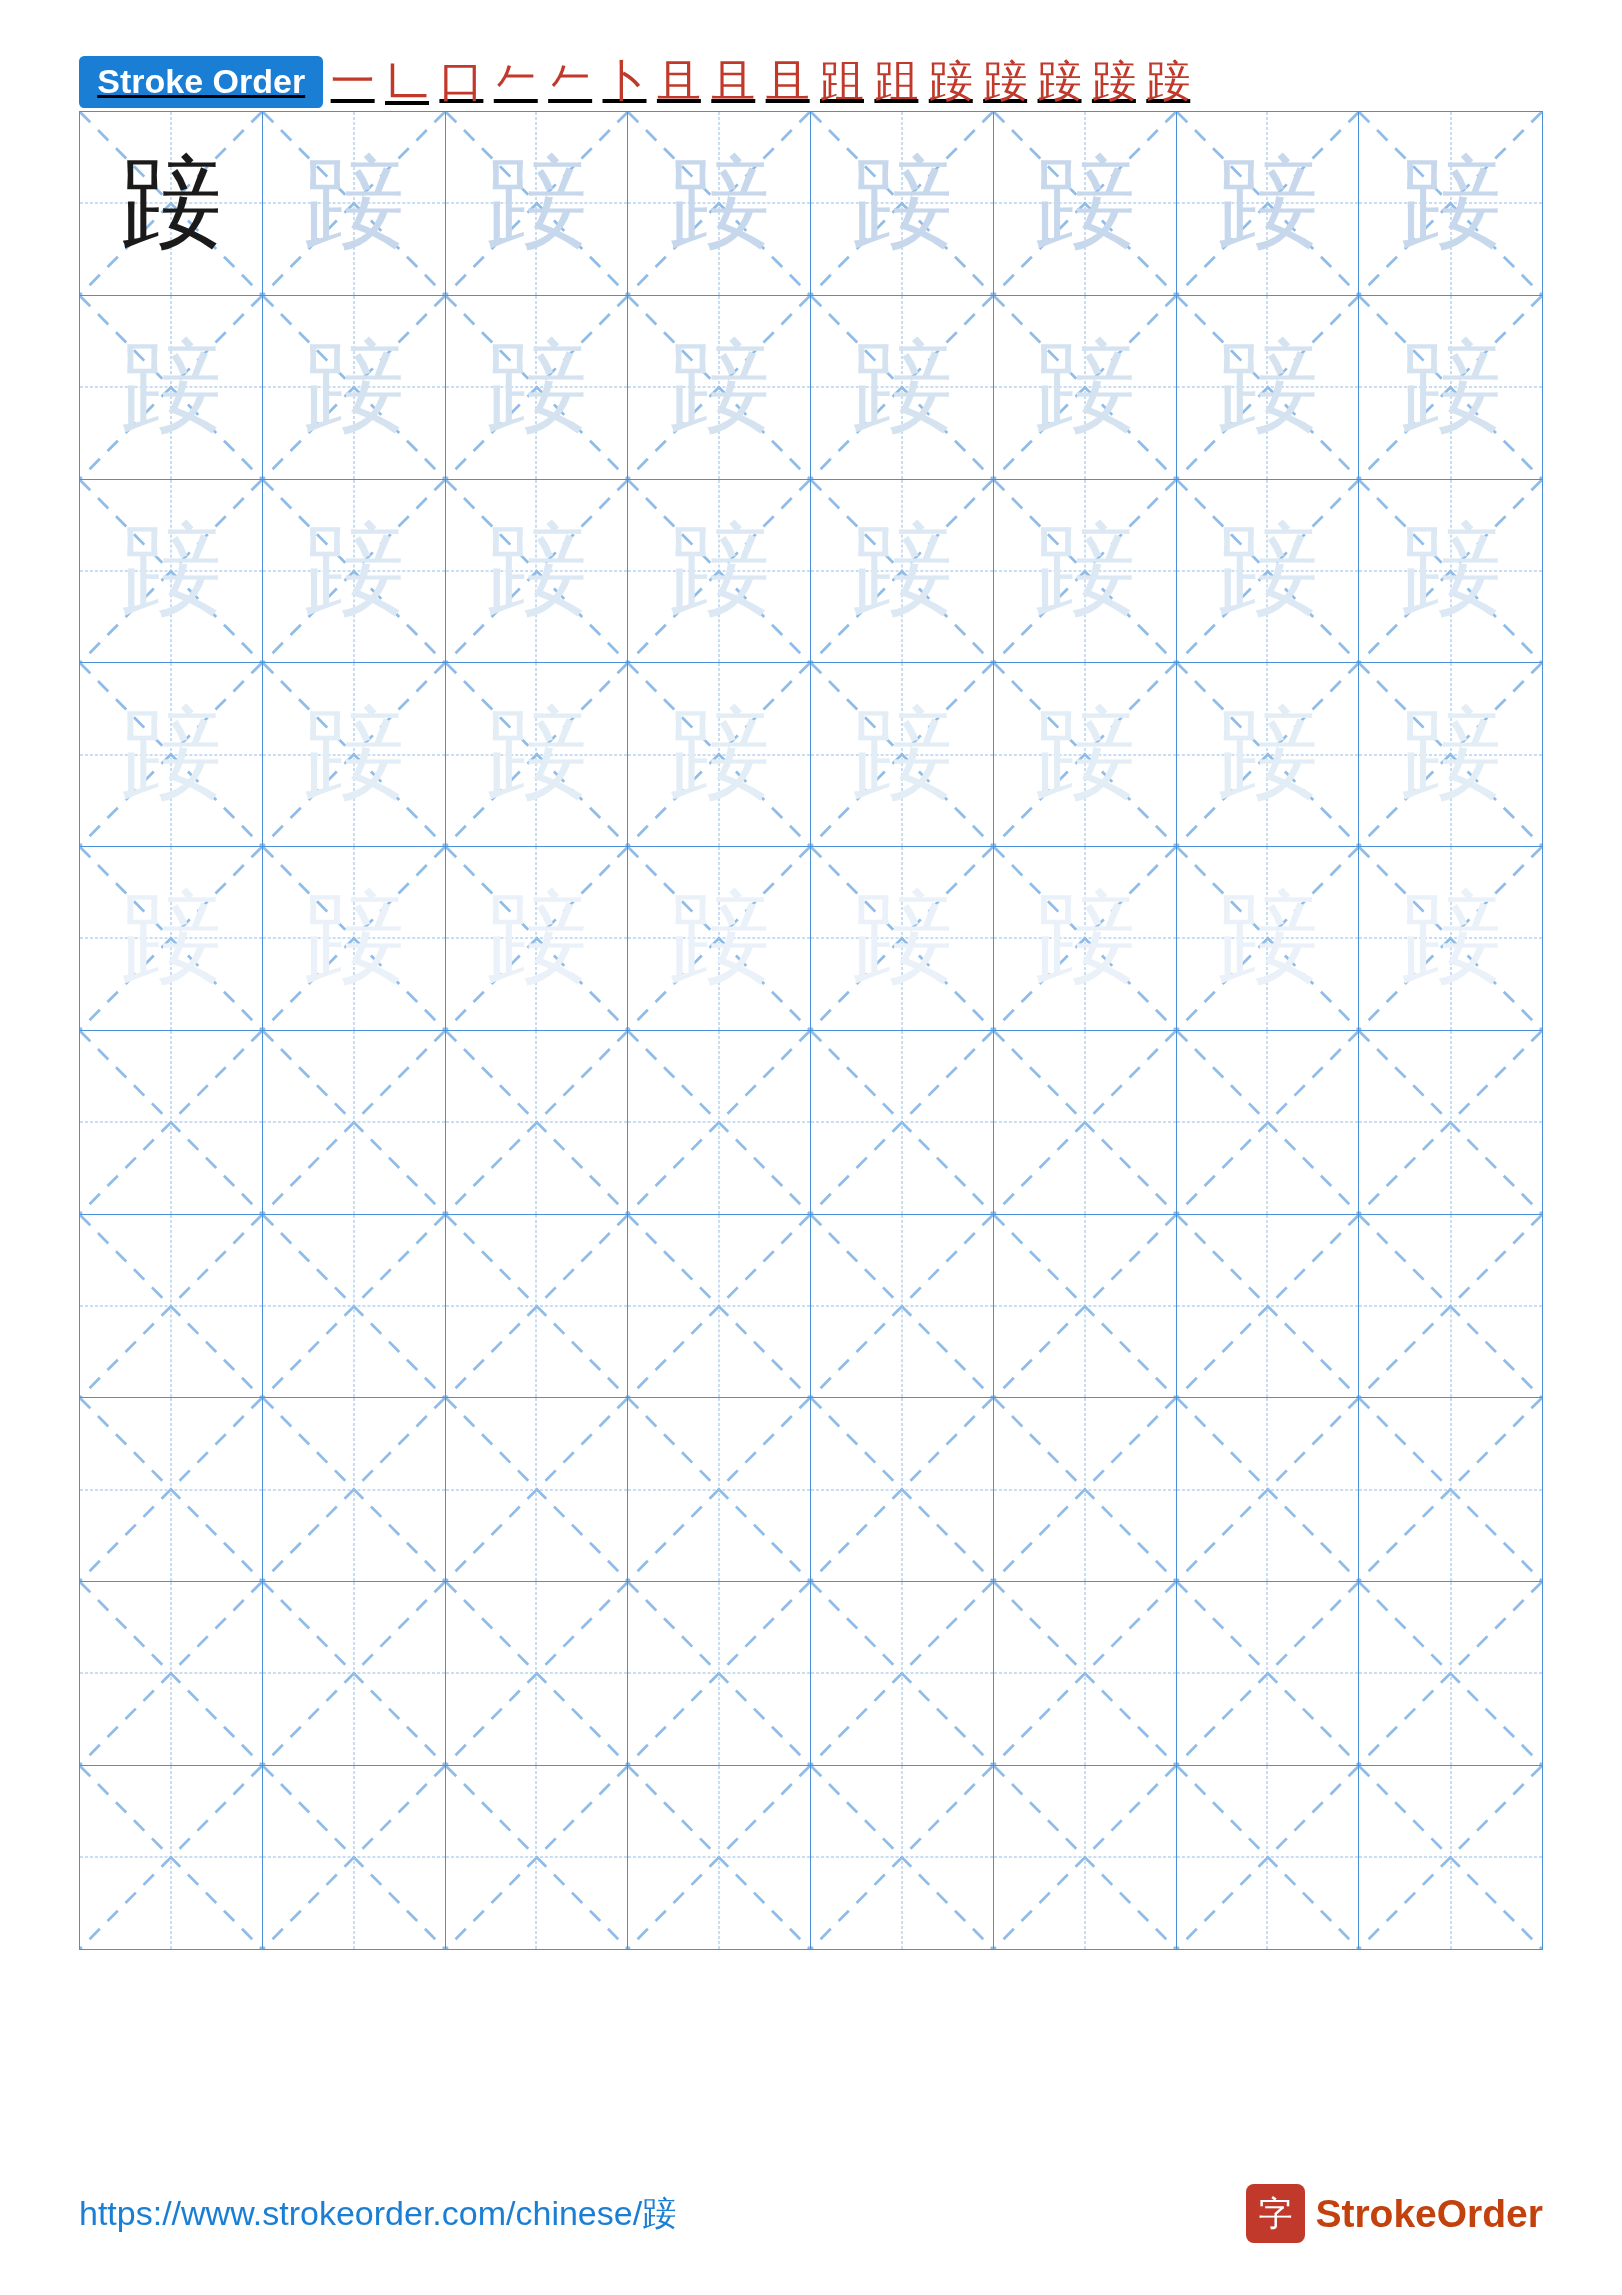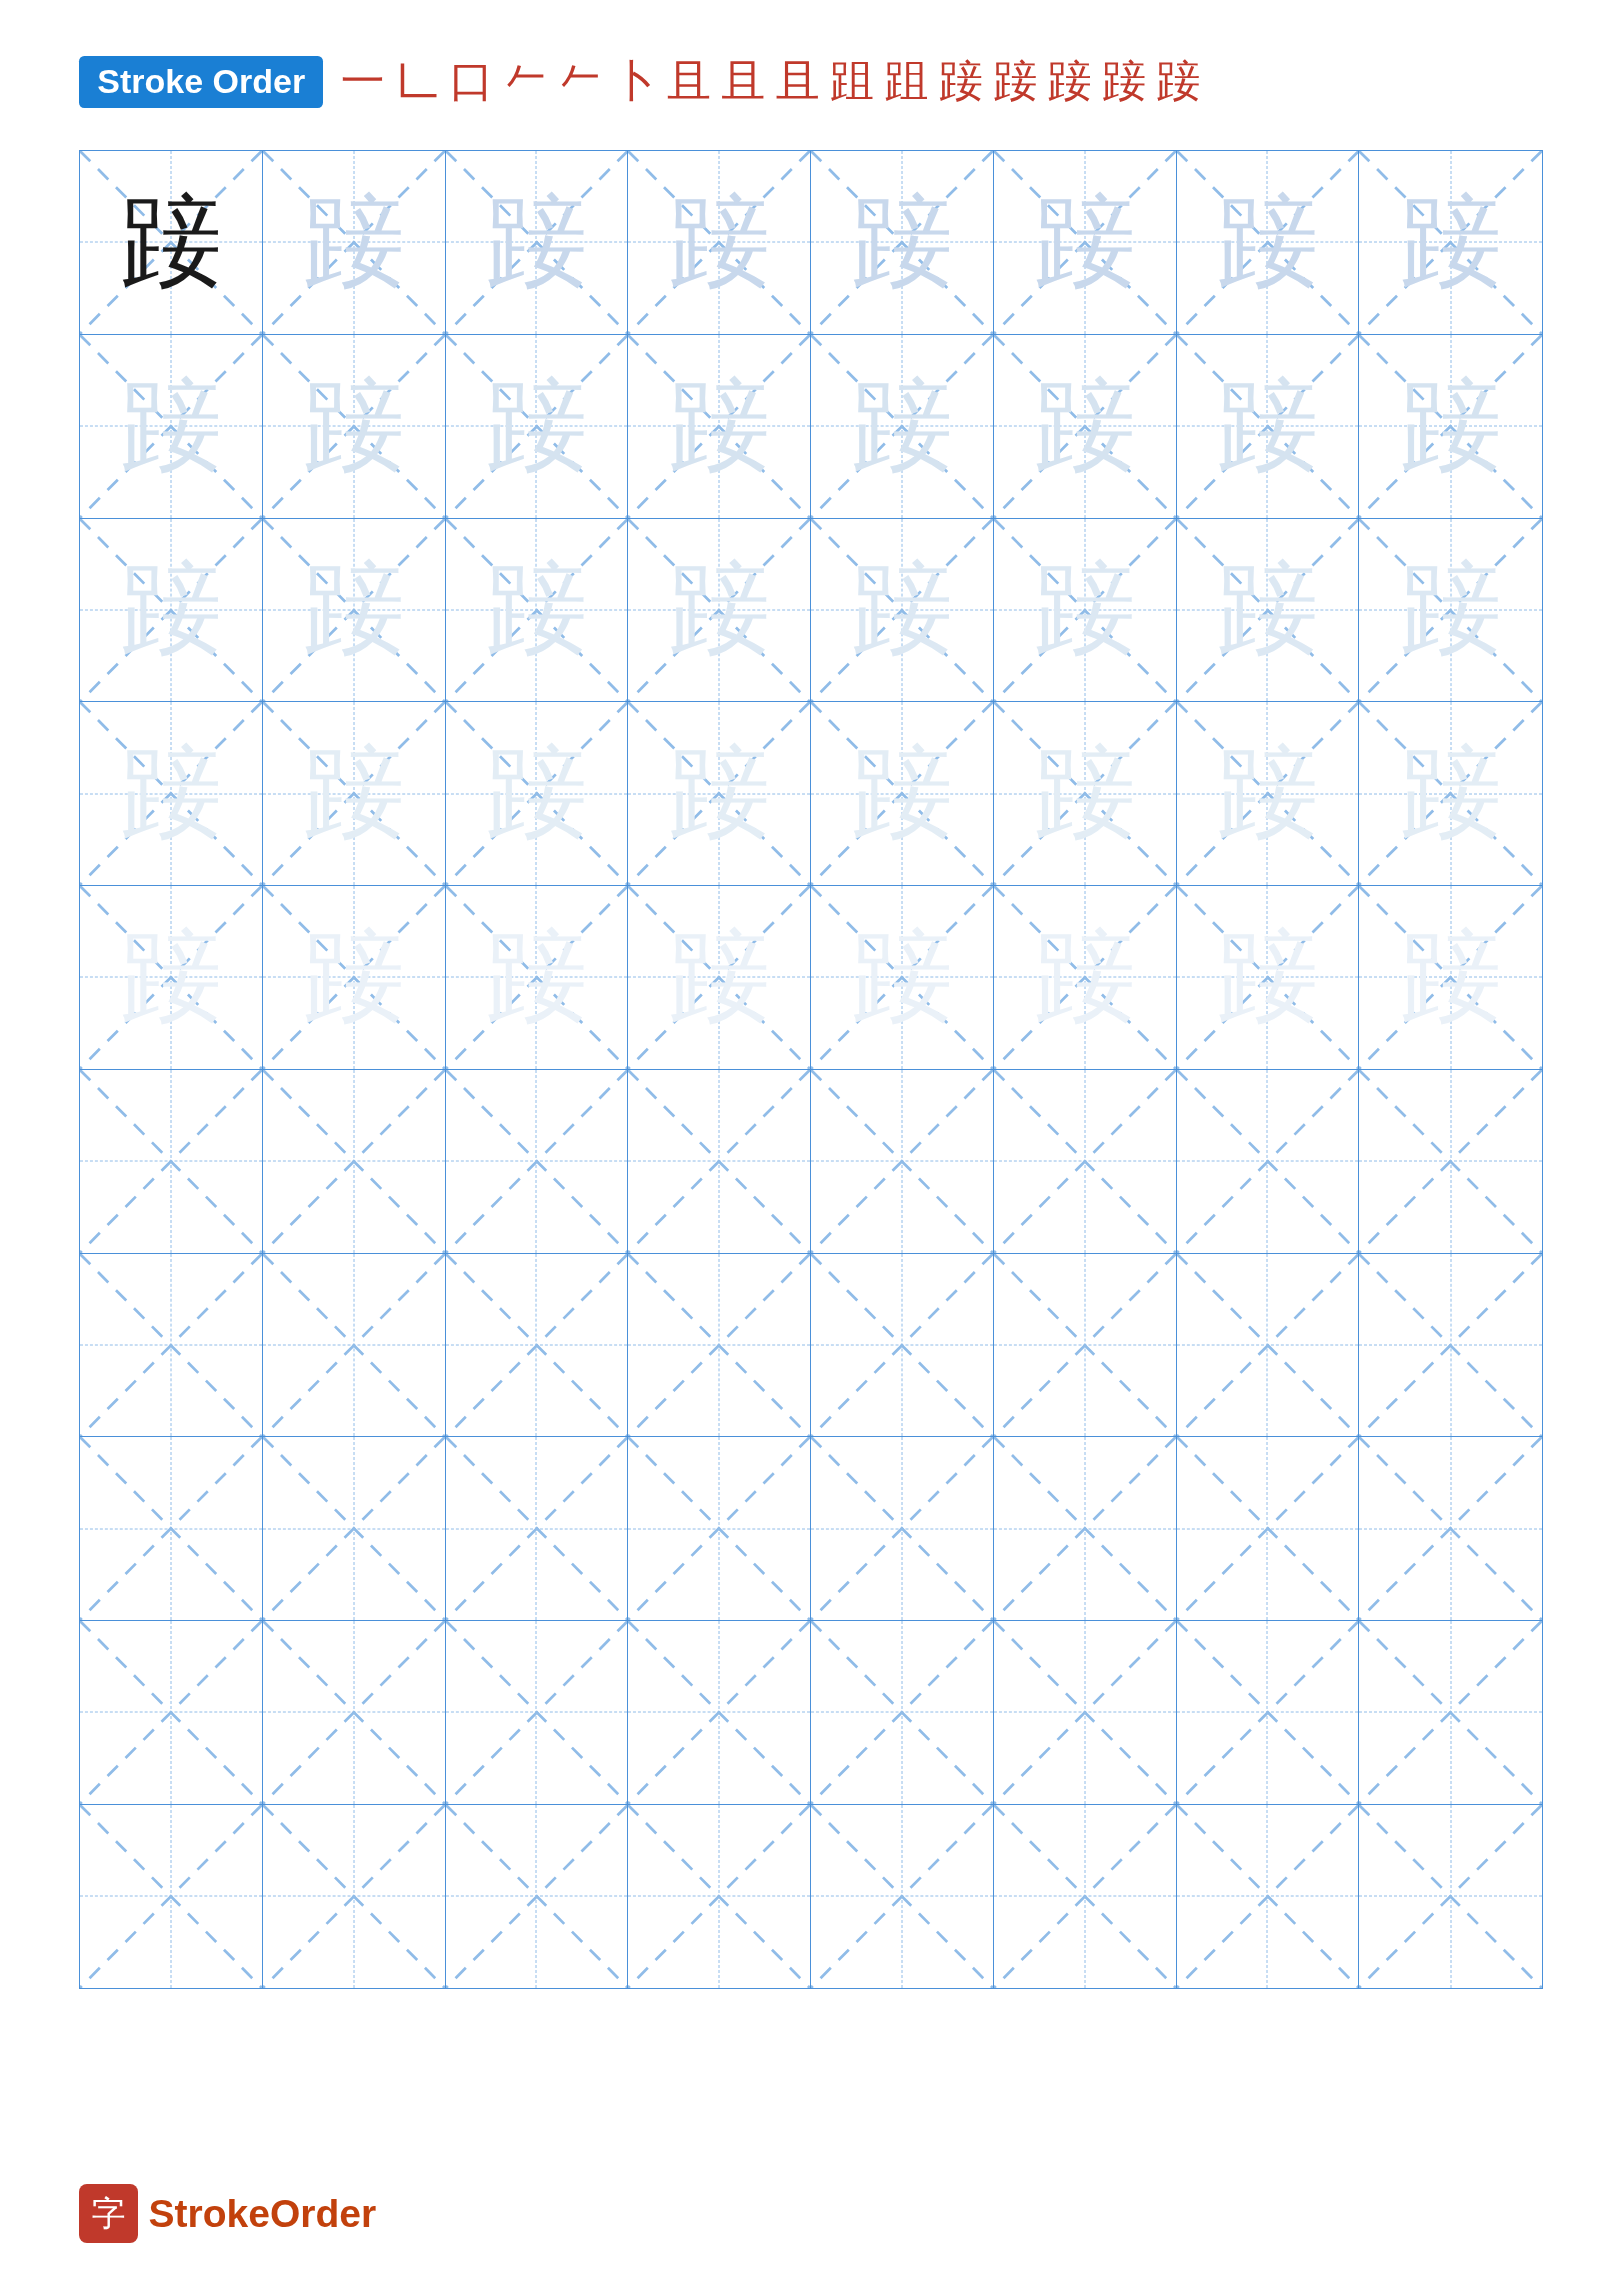--- a/index.html
+++ b/index.html
@@ -28,22 +28,22 @@
       color: #1a7fd4;
       margin-bottom: 52px;
       font-family: Arial, sans-serif;
     }
 
     
     .stroke-order-section {
       display: flex;
       flex-wrap: wrap;
       align-items: center;
-      margin-bottom: 39px;
-      gap: 12px;
+      gap: 2px;
+      text-decoration: underline;
     }
 
     .stroke-order-badge {
       background: #1a7fd4;
       color: #fff;
       font-size: 34px;
       padding: 6.5px 18.3px;
       border-radius: 5.2px;
       font-family: Arial, sans-serif;
       font-weight: bold;
@@ -783,20 +783,21 @@
           <svg class="cell-diag" viewBox="0 0 100 100" preserveAspectRatio="none">
             <line x1="0" y1="0" x2="100" y2="100"></line>
             <line x1="100" y1="0" x2="0" y2="100"></line>
           </svg>
         </div>
     </div>
 
   </div>
 
   <div class="footer">
+    <div class="footer-url">https://www.strokeorder.com/chinese/踥</div>
     <div class="footer-logo">
       <div class="footer-logo-icon">字</div>
       <div class="footer-logo-text">StrokeOrder</div>
     </div>
   </div>
 
 </div>
 
 
 </body></html>

